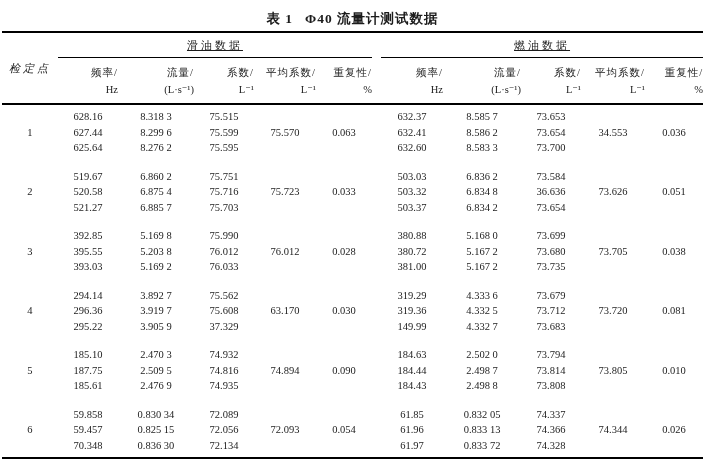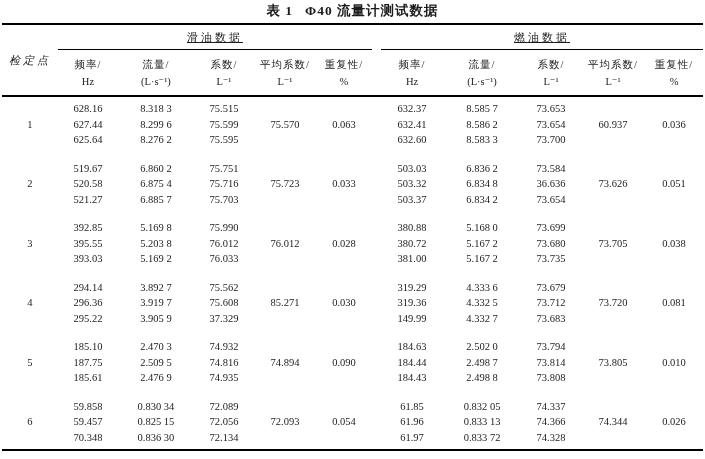--- a/index.html
+++ b/index.html
@@ -3,33 +3,33 @@
 <meta charset="utf-8">
 <style>
   html,body{margin:0;padding:0;background:#ffffff;}
   .page{
     width:705px;height:459px;overflow:hidden;background:#ffffff;
     font-family:"Liberation Serif","DejaVu Serif",serif;color:#1c1c1c;
     position:relative;
   }
   .title{
     text-align:center;font-size:13.5px;font-weight:bold;
-    padding-top:2px;height:21px;letter-spacing:1px;
+    padding-top:10px;height:21px;letter-spacing:1px;
   }
   .title .tnum{margin-right:12px;}
   table.dtable{
     border-collapse:collapse;table-layout:fixed;width:699px;margin:0 auto;
     border-top:2px solid #000;border-bottom:2.5px solid #000;
   }
   td,th{padding:0;font-weight:normal;text-align:center;vertical-align:middle;}
   tr.group-row th{font-size:11px;letter-spacing:3px;height:24px;}
   th.group-span{border-bottom:1px solid #000;text-decoration:underline;}
   tr.sub-row th{font-size:10.5px;height:45px;border-bottom:2px solid #000;letter-spacing:1px;}
   th.checkpoint-head{font-size:11px;letter-spacing:3px;border-bottom:2px solid #000;font-style:italic;}
-  .sub-line{display:block;line-height:17px;}
+  .sub-line{display:block;line-height:17px;text-align:right;}
   .sub-line.unit{letter-spacing:0;}
   tbody td{font-size:10.5px;line-height:15.5px;height:15.5px;white-space:nowrap;}
   tr.pad-row td{height:4px;line-height:4px;}
   tr.gap-row td{height:13px;line-height:13px;}
   tbody{border-bottom:2.5px solid #000;}
 </style>
 </head>
 <body>
 
 <div class="page">
@@ -112,21 +112,21 @@
           <td rowspan="3">1</td>
           <td>628.16</td>
           <td>8.318 3</td>
           <td>75.515</td>
           <td rowspan="3">75.570</td>
           <td rowspan="3">0.063</td>
           <td rowspan="3"></td>
           <td>632.37</td>
           <td>8.585 7</td>
           <td>73.653</td>
-          <td rowspan="3">60.937</td>
+          <td rowspan="3">34.553</td>
           <td rowspan="3">0.036</td>
         </tr>
         <tr>
           <td>627.44</td>
           <td>8.299 6</td>
           <td>75.599</td>
           <td>632.41</td>
           <td>8.586 2</td>
           <td>73.654</td>
         </tr>
@@ -205,21 +205,21 @@
           <td>73.735</td>
         </tr>
         <tr class="gap-row">
           <td colspan="12"></td>
         </tr>
         <tr>
           <td rowspan="3">4</td>
           <td>294.14</td>
           <td>3.892 7</td>
           <td>75.562</td>
-          <td rowspan="3">85.271</td>
+          <td rowspan="3">63.170</td>
           <td rowspan="3">0.030</td>
           <td rowspan="3"></td>
           <td>319.29</td>
           <td>4.333 6</td>
           <td>73.679</td>
           <td rowspan="3">73.720</td>
           <td rowspan="3">0.081</td>
         </tr>
         <tr>
           <td>296.36</td>

